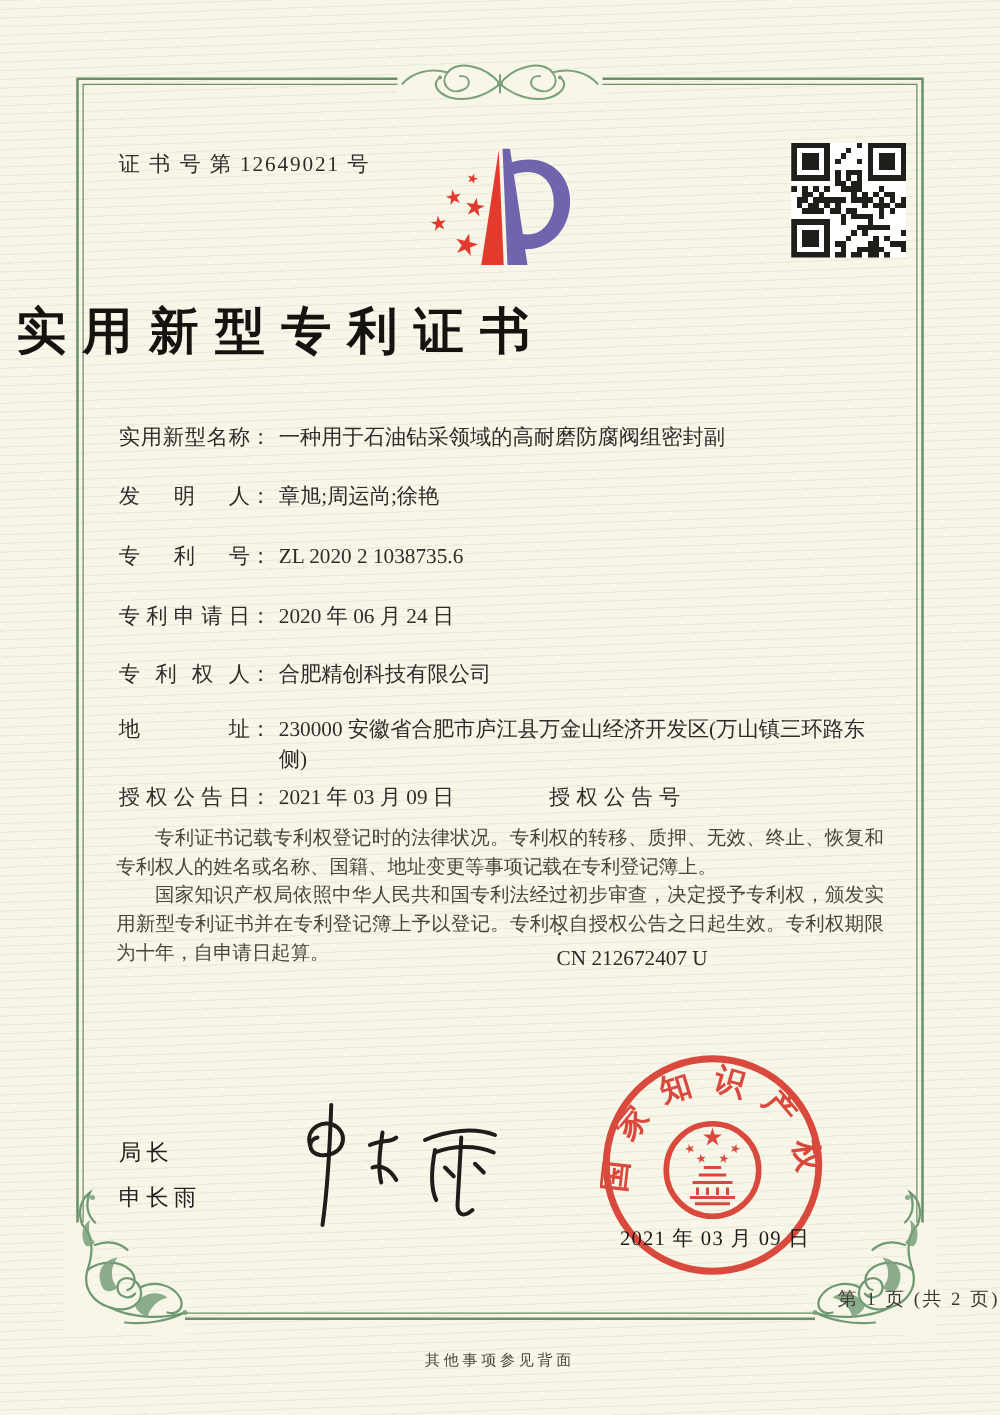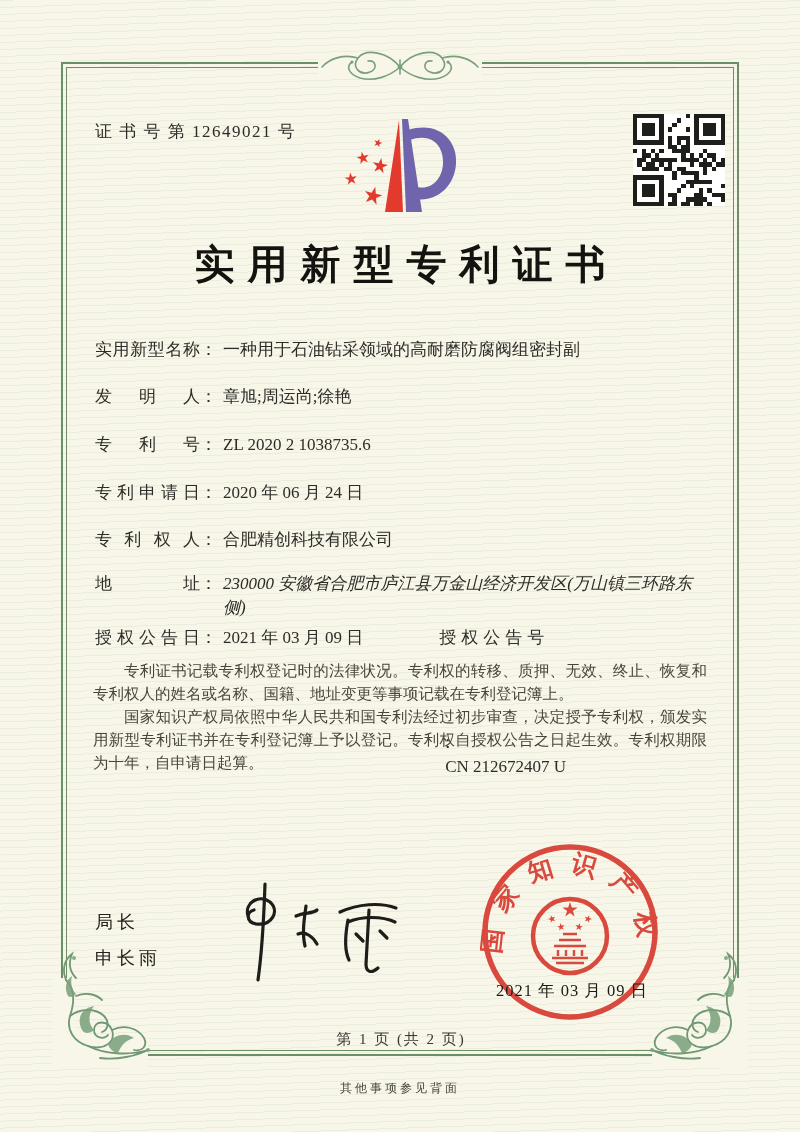--- a/index.html
+++ b/index.html
@@ -15,45 +15,45 @@
       #f8f6e8;
   }
   
   .frame-outer{position:absolute;left:61px;top:62px;right:61px;bottom:76px;border:2px solid #6b8f66;}
   .frame-inner{position:absolute;left:66px;top:67px;right:66px;bottom:81px;border:1px solid #6b8f66;}
   
   .cert-no{position:absolute;left:95px;top:120px;font-size:17px;letter-spacing:1.5px;color:#2e2c28;}
   .logo{position:absolute;left:340px;top:116px;}
   .qr{position:absolute;left:633px;top:114px;}
   .title{
-    position:absolute;left:0;right:0;top:237px;text-align:center;
+    position:absolute;left:0;right:0;top:237px;text-align:left;
     font-size:40px;font-weight:600;color:#15130f;letter-spacing:13px;padding-left:13px;
   }
   
   .row{position:absolute;left:95px;display:flex;font-size:17px;color:#2e2c28;line-height:24px;}
   .lbl{display:inline-block;width:105px;text-align:justify;text-align-last:justify;flex:0 0 105px;}
   .colon{flex:0 0 auto;}
   .val{margin-left:6px;}
-  .val-wrap{margin-left:6px;width:488px;font-style:italic;}
+  .val-wrap{margin-left:6px;width:488px;}
   .row2col .group2{margin-left:76px;display:flex;flex-direction:column;}
   
   .body-text{
     position:absolute;left:93px;top:659px;width:614px;
     font-size:15.5px;line-height:23px;color:#4a463c;text-align:justify;
   }
   .body-text p{margin:0;text-indent:2em;}
   
   .sig-role{position:absolute;left:95px;top:910px;font-size:18px;letter-spacing:4px;color:#23211d;}
   .sig-name{position:absolute;left:95px;top:946px;font-size:18px;letter-spacing:4px;color:#23211d;text-align:center;}
   .sig-script{position:absolute;left:218px;top:876px;}
   
   .seal{position:absolute;left:480px;top:842px;opacity:0.9;}
   .seal-date{position:absolute;left:486px;top:980px;width:172px;text-align:center;font-size:16.5px;color:#1c1a17;letter-spacing:1px;}
   
-  .page-info{position:absolute;left:2px;right:0;top:1030px;text-align:center;font-size:15px;color:#3a3832;letter-spacing:2px;}
+  .page-info{position:absolute;left:2px;right:0;top:1030px;text-align:right;font-size:15px;color:#3a3832;letter-spacing:2px;}
   .back-note{position:absolute;left:0;right:0;top:1080px;text-align:center;font-size:12px;color:#4a463c;letter-spacing:3px;}
   
   .ornament-top{position:absolute;left:300px;top:42px;}
   .flourish{position:absolute;}
   .flourish.bl{left:52px;top:938px;}
   .flourish.br{left:598px;top:938px;transform:scaleX(-1);}
 </style>
 </head>
 <body>
 

